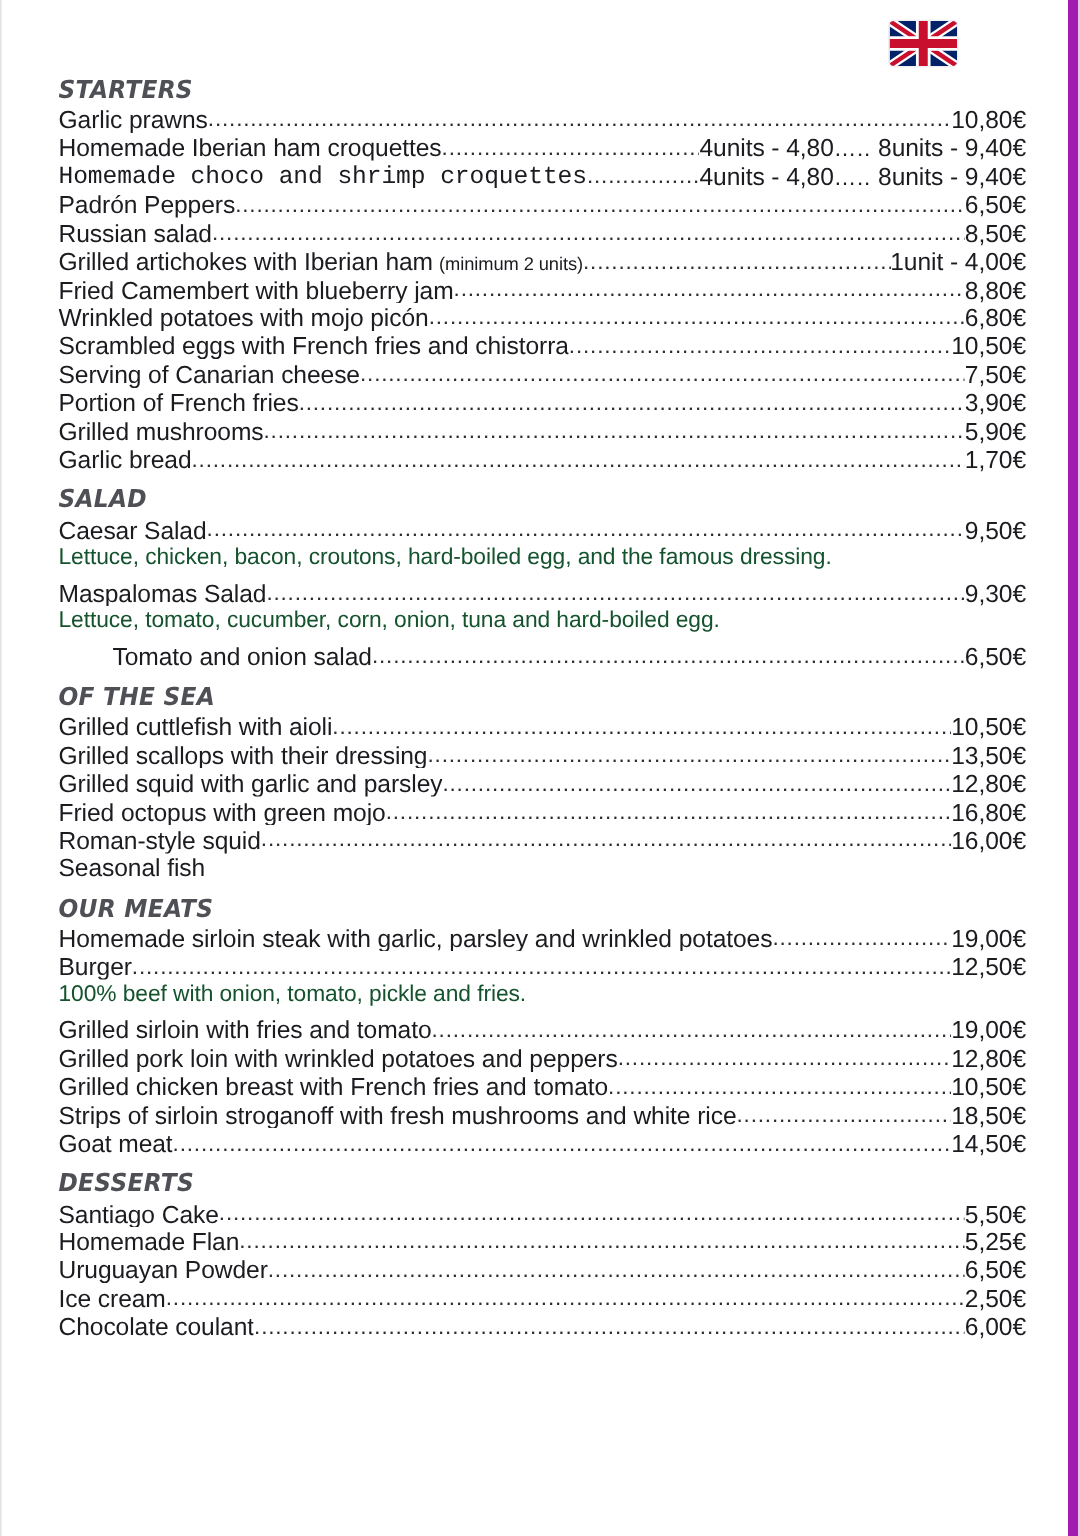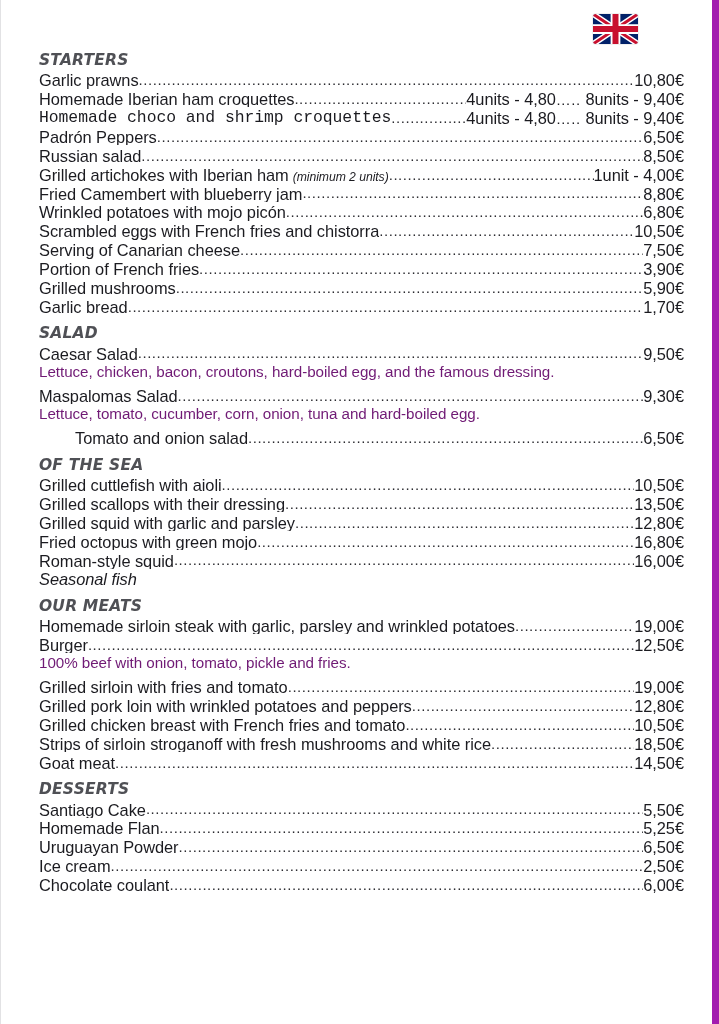--- a/index.html
+++ b/index.html
@@ -79,21 +79,20 @@
   }
   .row .name {
     white-space: nowrap;
     flex: 0 1 auto;
     overflow: hidden;
   }
   .row .note {
     font-size: 12.2px;
     padding-left: 4px;
     white-space: nowrap;
-    font-style: italic;
   }
   .row .leader {
     flex: 1 1 auto;
     min-width: 6px;
     position: relative;
     height: 1em;
     overflow: hidden;
     margin: 0 0 0 0;
   }
   .row .leader::after {
@@ -116,21 +115,21 @@
   .row .price .mid-dots {
     letter-spacing: .5px;
     font-size: 15px;
   }
 
   .desc {
     font-size: 15.2px;
     line-height: 1.12;
     margin: 0 0 2.5px 0;
     letter-spacing: -0.05px;
-    color: #701a75;
+    color: #14532d;
   }
   .row.has-desc { margin-bottom: 1px; }
   .desc.spaced-after { margin-bottom: 8px; }
 </style>
 </head>
 <body>
 
 <div class="page">
 
   <div class="header">
@@ -298,21 +297,21 @@
           <span class="price">16,80€</span>
         </div>
         <div class="row">
           <span style="white-space: nowrap; display: inline-flex; align-items: baseline;">
             <span class="name">Roman-style squid</span>
           </span>
           <span class="leader"></span>
           <span class="price">16,00€</span>
         </div>
         <div class="row plain">
-          <span style="white-space: nowrap; display: inline-flex; align-items: baseline; font-style: italic;">
+          <span style="white-space: nowrap; display: inline-flex; align-items: baseline;">
             <span class="name">Seasonal fish</span>
           </span>
         </div>
       </div>
       <div class="section">
         <div class="section-title">OUR MEATS</div>
         <div class="row">
           <span style="white-space: nowrap; display: inline-flex; align-items: baseline;">
             <span class="name">Homemade sirloin steak with garlic, parsley and wrinkled potatoes</span>
           </span>

